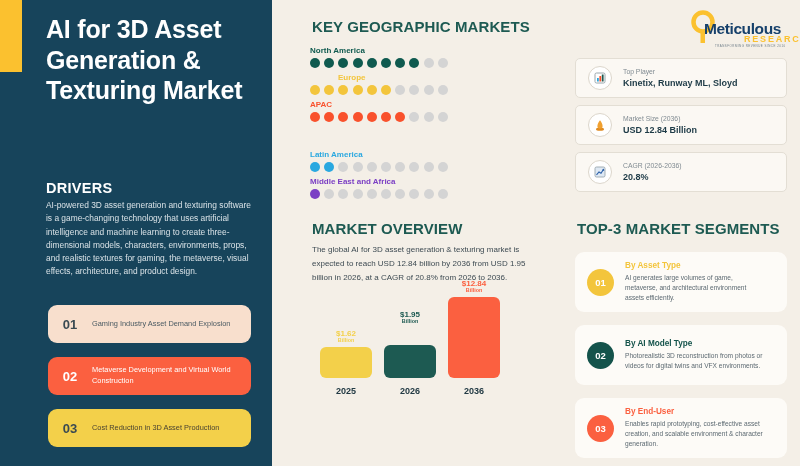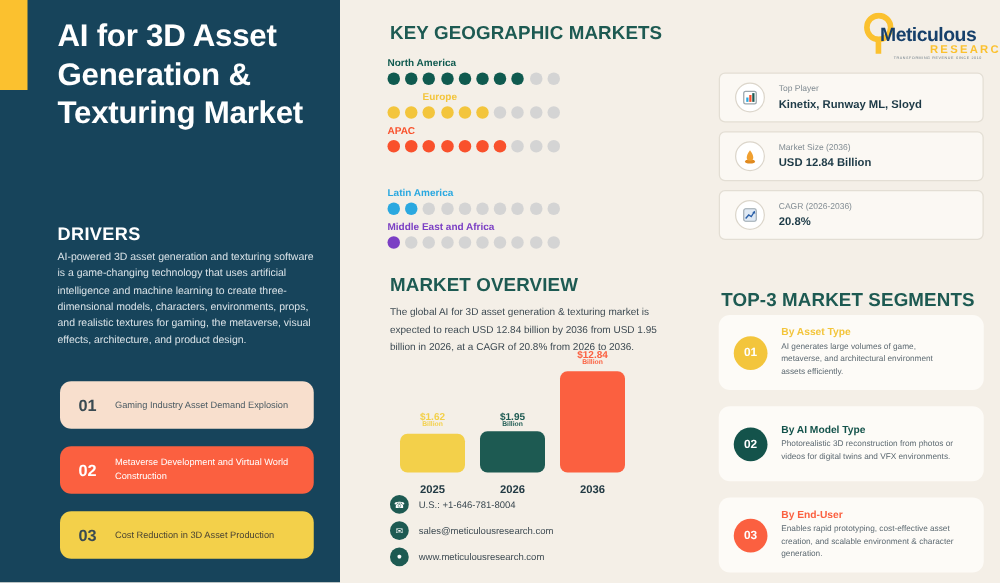--- a/index.html
+++ b/index.html
@@ -305,53 +305,39 @@
   <div class="chart" id="chart">
       <div class="bar-group" style="left: 8px;">
         <div class="bar-lab" style="bottom: 34.1743px; color: rgb(243, 208, 74);">
           <div>$1.62</div>
           <span>Billion</span>
         </div>
         <div class="bar" style="height: 31.1743px; background: rgb(243, 208, 74);"></div>
         <div class="bar-year" style="bottom: -18px;">2025</div>
       </div>
       <div class="bar-group" style="left: 72px;">
-        <div class="bar-lab" style="bottom: 34px; color: rgb(29, 90, 82);">
+        <div class="bar-lab" style="bottom: 53px; color: rgb(29, 90, 82);">
           <div>$1.95</div>
           <span>Billion</span>
         </div>
         <div class="bar" style="height: 32.6357px; background: rgb(29, 90, 82);"></div>
         <div class="bar-year" style="bottom: -18px;">2026</div>
       </div>
       <div class="bar-group" style="left: 136px;">
         <div class="bar-lab" style="bottom: 83.8629px; color: rgb(251, 96, 64);">
           <div>$12.84</div>
           <span>Billion</span>
         </div>
         <div class="bar" style="height: 80.8629px; background: rgb(251, 96, 64);"></div>
         <div class="bar-year" style="bottom: -18px;">2036</div>
       </div>
     </div>
 
-  <div class="contact" id="contact">
-      <div class="c-row">
-        <div class="c-ico" style="background: rgb(29, 90, 82);">☎</div>
-        <div class="c-txt">U.S.: +1-646-781-8004</div>
-      </div>
-      <div class="c-row">
-        <div class="c-ico" style="background: rgb(29, 90, 82);">✉</div>
-        <div class="c-txt">sales@meticulousresearch.com</div>
-      </div>
-      <div class="c-row">
-        <div class="c-ico" style="background: rgb(29, 90, 82);">●</div>
-        <div class="c-txt">www.meticulousresearch.com</div>
-      </div>
-    </div>
-
-  <div class="sec-title" style="left:577px; top:232px;">TOP-3 MARKET SEGMENTS</div>
+
+  <div class="sec-title" style="left:577px; top:220px;">TOP-3 MARKET SEGMENTS</div>
 
   <div class="seg-card g1">
     <div class="seg-num" style="background: rgb(243, 197, 60); color: rgb(255, 255, 255);">01</div>
     <div class="seg-tx">
       <div class="seg-t" style="color: rgb(243, 197, 60);">By Asset Type</div>
       <div class="seg-d">AI generates large volumes of game, metaverse, and architectural environment assets efficiently.</div>
     </div>
   </div>
   <div class="seg-card g2">
     <div class="seg-num" style="background: rgb(20, 83, 75);">02</div>

